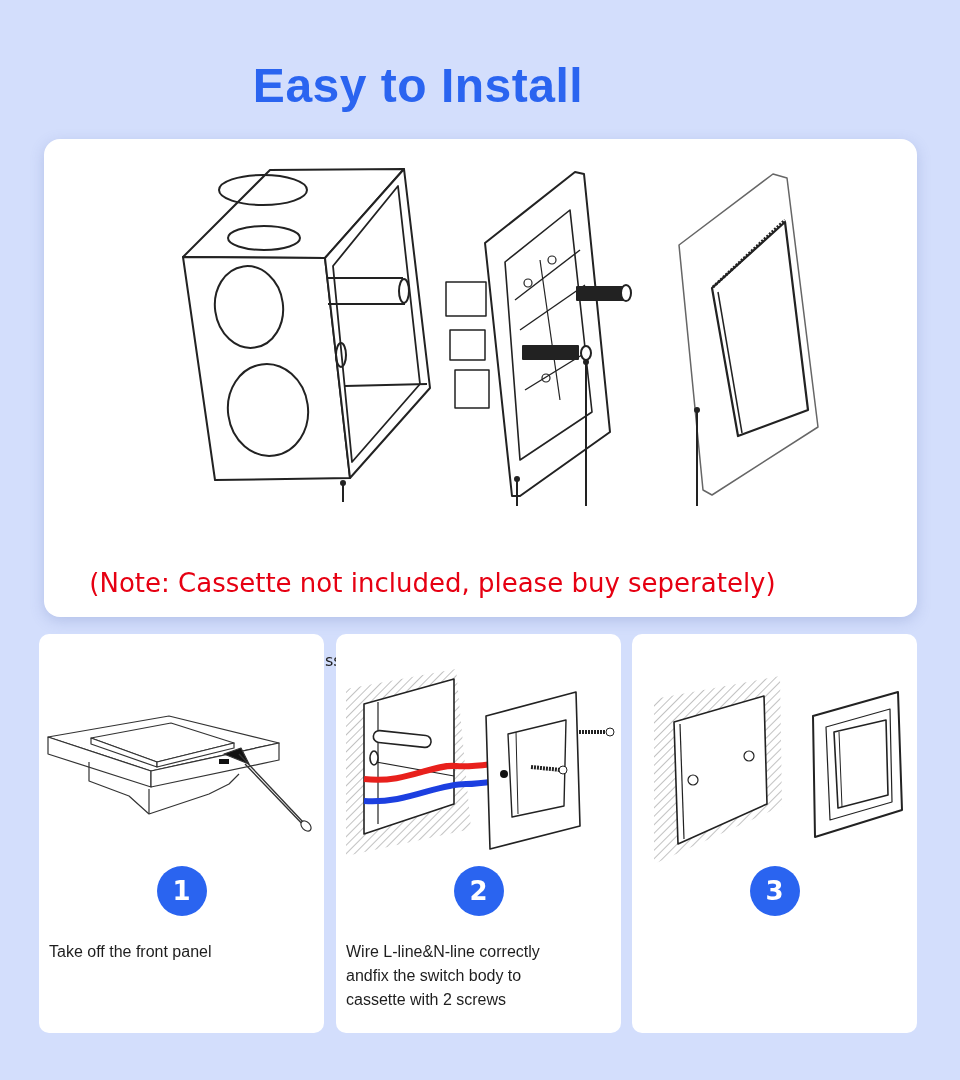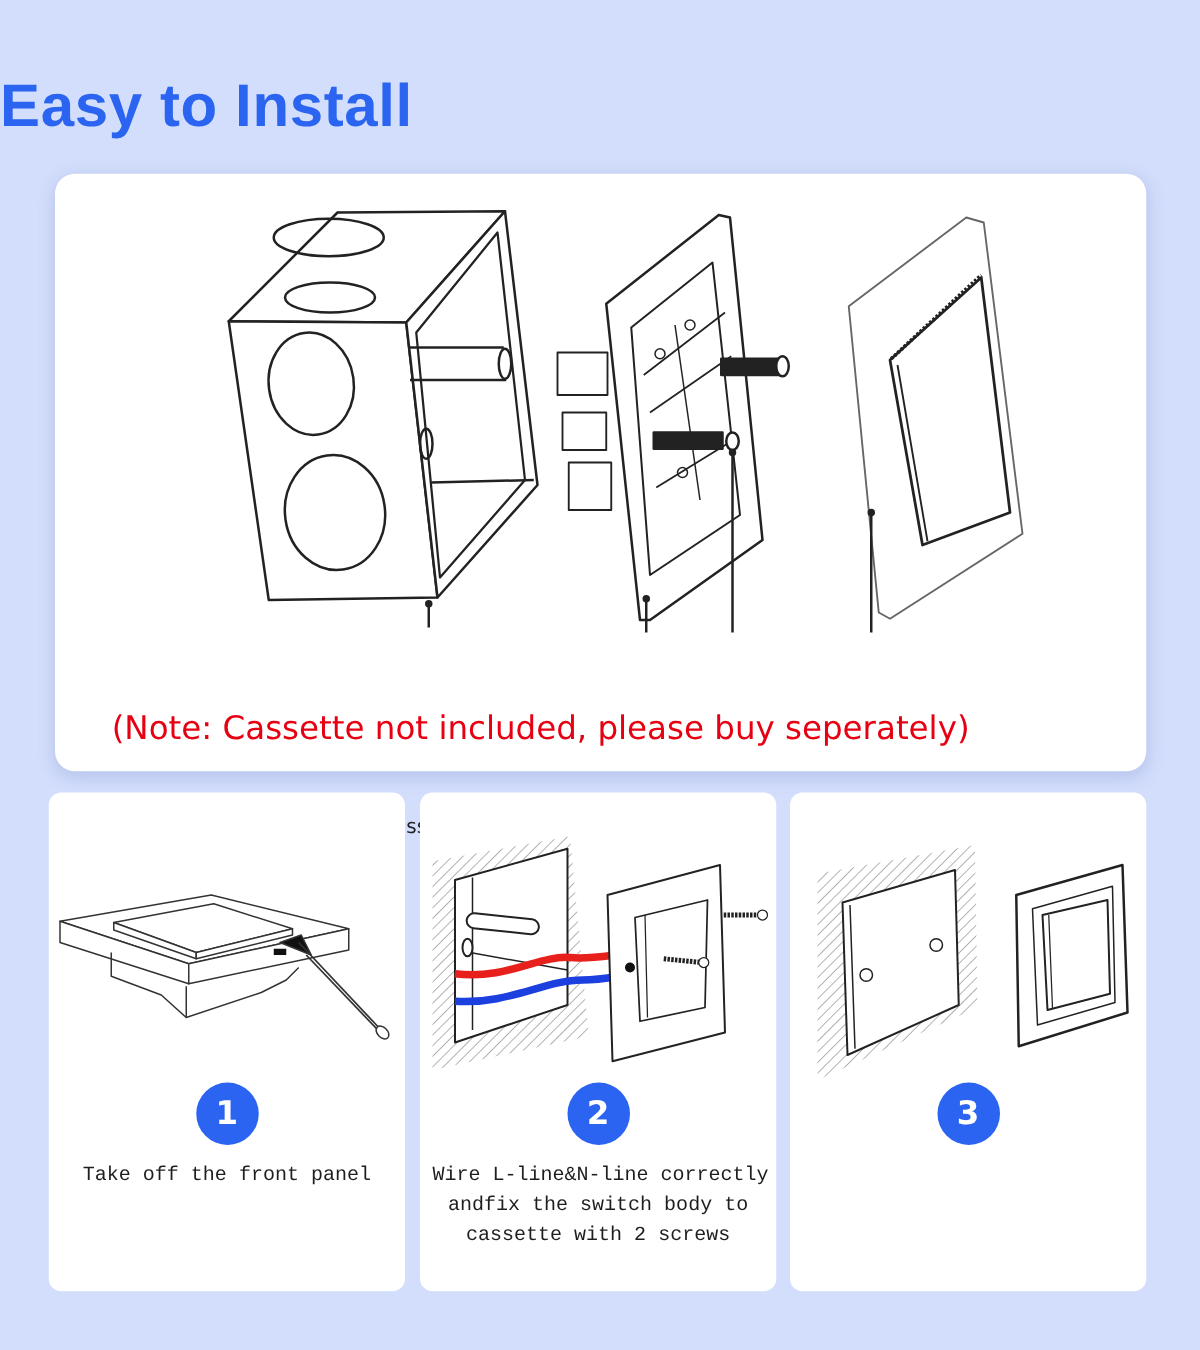--- a/index.html
+++ b/index.html
@@ -4,20 +4,21 @@
 <style>
   * { box-sizing: border-box; margin: 0; padding: 0; }
   html, body { width: 960px; height: 1080px; overflow: hidden; }
   body {
     background: #d3defc;
     font-family: "DejaVu Sans", sans-serif;
     position: relative;
   }
   .title {
     position: absolute; left: 0; top: 58px; width: 836px;
+    text-align: center;
     font-family: "Liberation Sans", sans-serif;
     font-weight: bold; font-size: 48px; color: #2a64f0;
     letter-spacing: 0.5px;
   }
   .main-card {
     position: absolute; left: 44px; top: 139px; width: 873px; height: 478px;
     background: #ffffff; border-radius: 16px;
     box-shadow: 0 4px 14px rgba(90,110,180,0.25);
   }
   .main-card svg.diagram { position: absolute; left: 0; top: 0; }
@@ -37,22 +38,22 @@
   }
   .step-card svg { position: absolute; left: 0; top: 0; }
   .badge {
     position: absolute; top: 232px; left: 50%; transform: translateX(-50%);
     width: 50px; height: 50px; border-radius: 50%;
     background: #2a64f0; color: #fff;
     font-family: "DejaVu Sans", sans-serif; font-weight: bold; font-size: 26px;
     display: flex; align-items: center; justify-content: center;
   }
   .step-text {
-    position: absolute; top: 294px; left: 0; width: 100%;
-    text-align: center; font-family: Liberation Mono, monospace;
+    position: absolute; top: 306px; left: 0; width: 100%;
+    font-family: Liberation Sans, sans-serif;
     font-size: 16px; line-height: 24px; color: #1e1e1e;
     padding: 0 10px;
   }
   .step-text span { display: block; white-space: nowrap; }
 </style>
 </head>
 <body>
 
 <h1 class="title">Easy to Install</h1>
 

